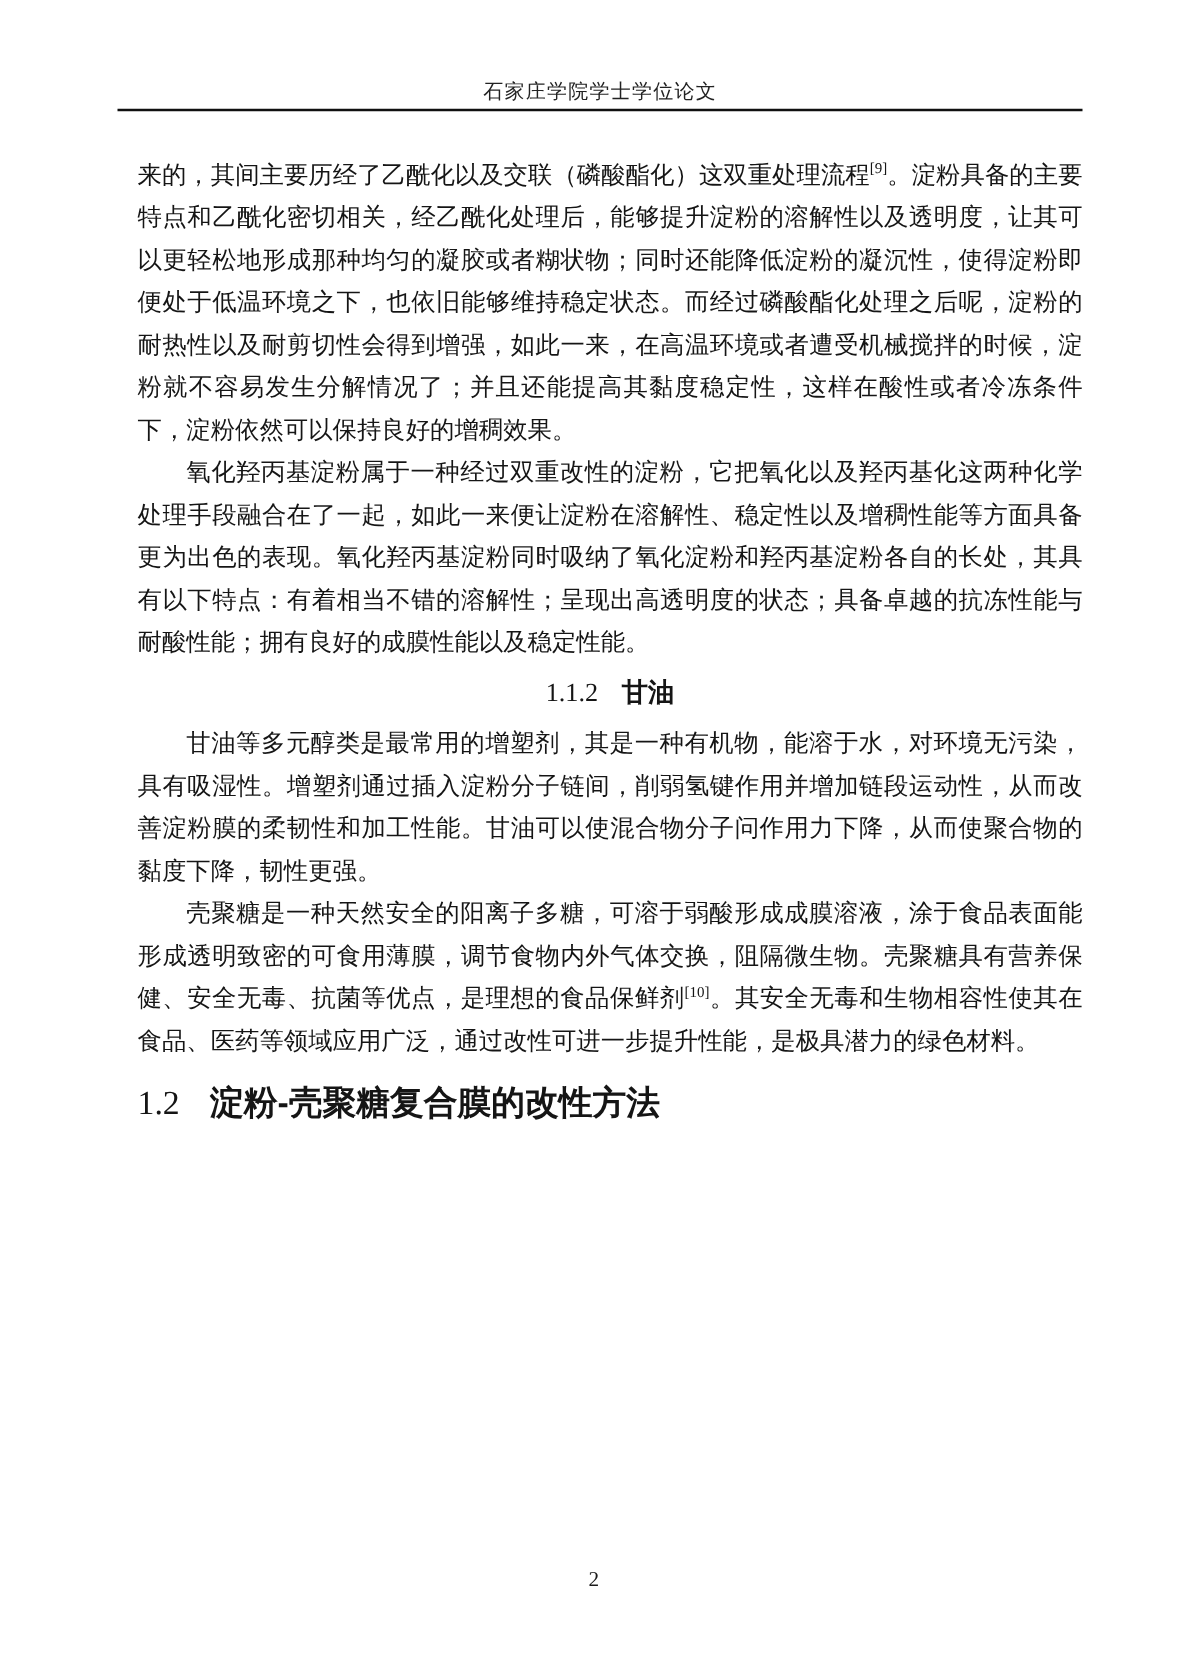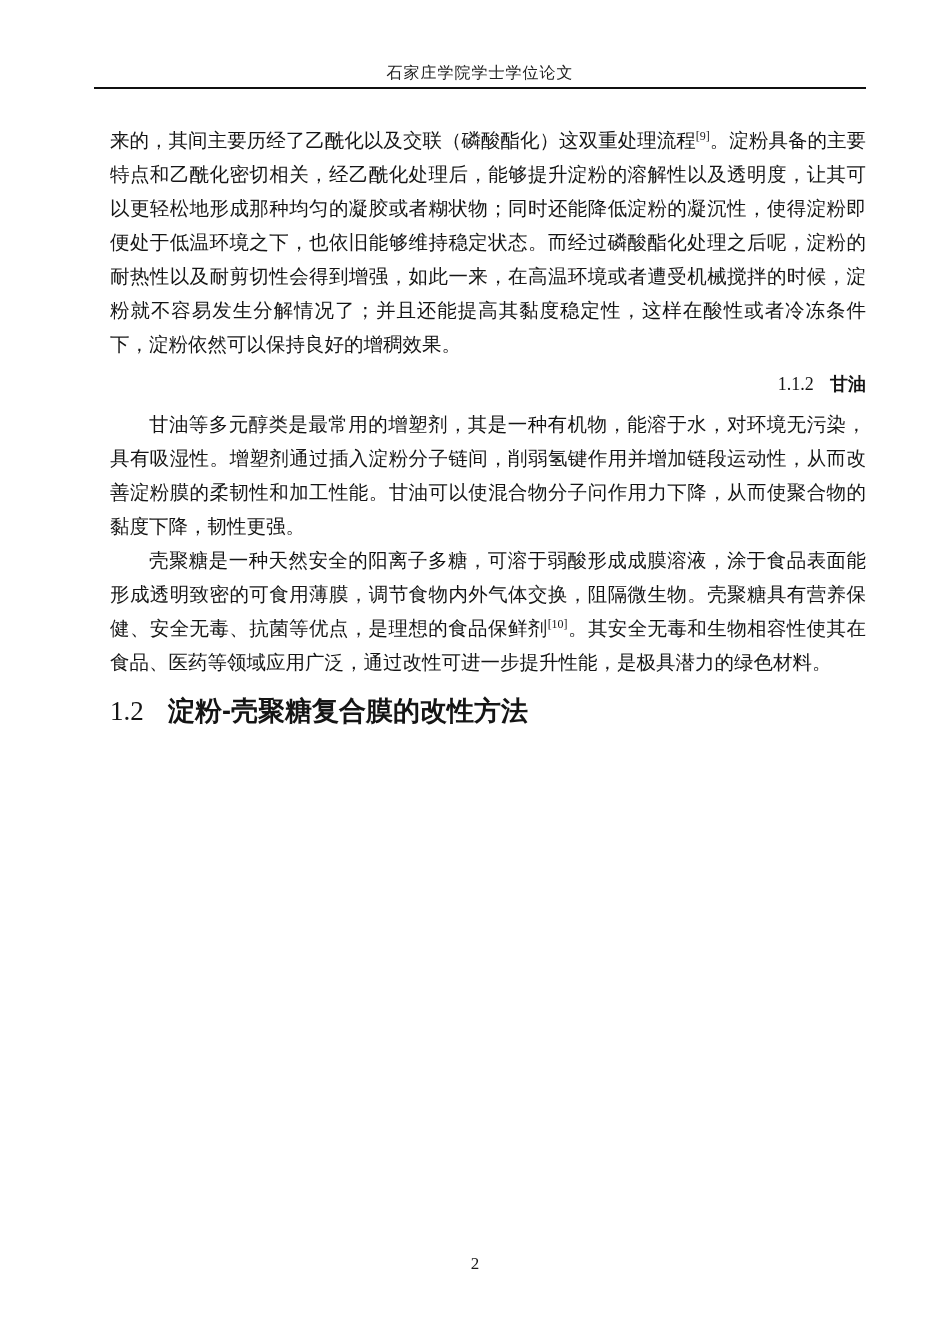--- a/index.html
+++ b/index.html
@@ -56,23 +56,23 @@
   .h2 {
     margin-top: 16px;
     margin-bottom: 15px;
     font-size: 27px;
     line-height: 30px;
     text-align: left;
   }
   .h3 {
     margin-top: 9px;
     margin-bottom: 11px;
-    font-size: 18px;
+    font-size: 21px;
     line-height: 26px;
-    text-align: right;
+    text-align: center;
   }
   .h-num {
     font-family: "Liberation Serif", "DejaVu Serif", serif;
     font-weight: normal;
   }
   .h-title {
     font-family: "Liberation Sans", "DejaVu Sans", sans-serif;
     font-weight: bold;
     margin-left: 0.9em;
   }
@@ -87,19 +87,20 @@
   }
 </style>
 </head>
 <body>
 
 <div class="page">
   <div class="running-header">石家庄学院学士学位论文</div>
   <div class="header-rule"></div>
   <div class="doc-body" id="doc-body">
       <p class="para"><span>来的，其间主要历经了乙酰化以及交联（磷酸酯化）这双重处理流程</span><sup class="ref">[9]</sup><span>。淀粉具备的主要特点和乙酰化密切相关，经乙酰化处理后，能够提升淀粉的溶解性以及透明度，让其可以更轻松地形成那种均匀的凝胶或者糊状物；同时还能降低淀粉的凝沉性，使得淀粉即便处于低温环境之下，也依旧能够维持稳定状态。而经过磷酸酯化处理之后呢，淀粉的耐热性以及耐剪切性会得到增强，如此一来，在高温环境或者遭受机械搅拌的时候，淀粉就不容易发生分解情况了；并且还能提高其黏度稳定性，这样在酸性或者冷冻条件下，淀粉依然可以保持良好的增稠效果。</span></p>
+      <p class="para indent"><span>氧化羟丙基淀粉属于一种经过双重改性的淀粉，它把氧化以及羟丙基化这两种化学处理手段融合在了一起，如此一来便让淀粉在溶解性、稳定性以及增稠性能等方面具备更为出色的表现。氧化羟丙基淀粉同时吸纳了氧化淀粉和羟丙基淀粉各自的长处，其具有以下特点：有着相当不错的溶解性；呈现出高透明度的状态；具备卓越的抗冻性能与耐酸性能；拥有良好的成膜性能以及稳定性能。</span></p>
       <div class="h3"><span class="h-num">1.1.2</span><span class="h-title">甘油</span></div>
       <p class="para indent"><span>甘油等多元醇类是最常用的增塑剂，其是一种有机物，能溶于水，对环境无污染，具有吸湿性。增塑剂通过插入淀粉分子链间，削弱氢键作用并增加链段运动性，从而改善淀粉膜的柔韧性和加工性能。甘油可以使混合物分子问作用力下降，从而使聚合物的黏度下降，韧性更强。</span></p>
       <p class="para indent"><span>壳聚糖是一种天然安全的阳离子多糖，可溶于弱酸形成成膜溶液，涂于食品表面能形成透明致密的可食用薄膜，调节食物内外气体交换，阻隔微生物。壳聚糖具有营养保健、安全无毒、抗菌等优点，是理想的食品保鲜剂</span><sup class="ref">[10]</sup><span>。其安全无毒和生物相容性使其在食品、医药等领域应用广泛，通过改性可进一步提升性能，是极具潜力的绿色材料。</span></p>
       <div class="h2"><span class="h-num">1.2</span><span class="h-title">淀粉-壳聚糖复合膜的改性方法</span></div>
     </div>
   <div class="page-number">2</div>
 </div>
 
 </body></html>

